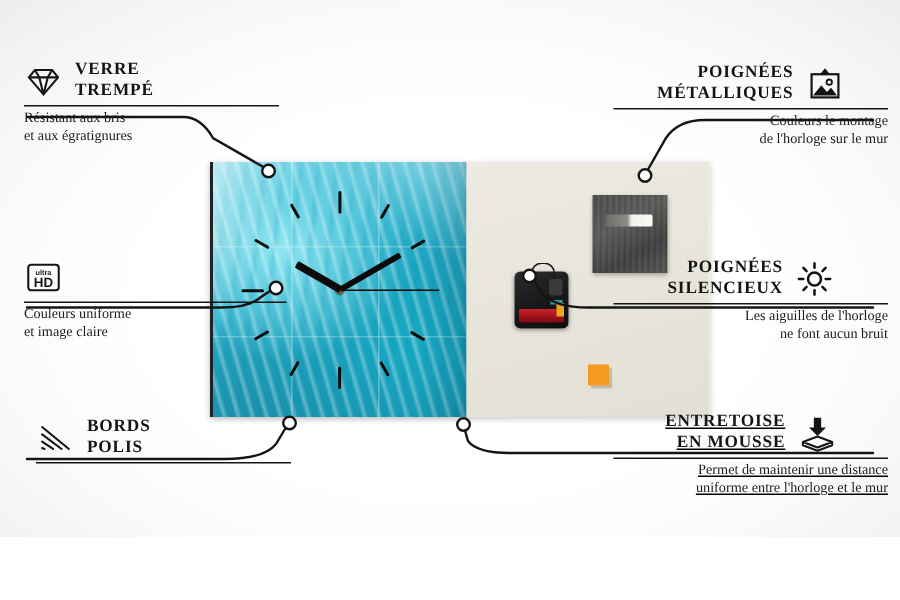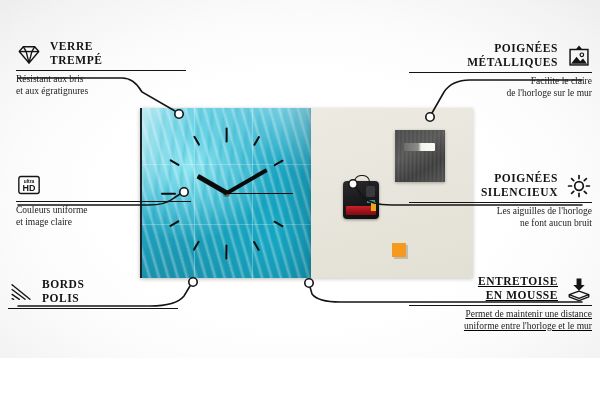--- a/index.html
+++ b/index.html
@@ -206,21 +206,21 @@
     z-index: 8;
   }
   .feature.left  { text-align: left; }
   .feature.right { text-align: right; }
 
   .feat-head {
     display: flex;
     align-items: center;
     gap: 8px;
   }
-  .feature.right .feat-head { justify-content: flex-end; }
+  .feature.right .feat-head { justify-content: center; }
 
   .feat-title {
     font-family: "Liberation Serif", serif;
     font-weight: bold;
     font-size: 11.5px;
     line-height: 13.5px;
     letter-spacing: .55px;
     color: #141414;
     white-space: pre-line;
   }
@@ -239,21 +239,21 @@
     font-family: "Liberation Serif", serif;
     font-size: 9.5px;
     line-height: 11.5px;
     color: #1c1c1c;
     white-space: pre-line;
   }
 
   
   #feature-verre-trempe      { left: 16px;  top: 40px;  width: 170px; }
   #feature-impression-hd     { left: 16px;  top: 172px; width: 175px; }
-  #feature-bords-polis       { left: 8px;  top: 278px; width: 170px; }
+  #feature-bords-polis       { left: 24px;  top: 278px; width: 170px; }
   #feature-poignees-metal    { right: 8px;  top: 42px;  width: 183px; }
   #feature-mecanisme-silence { right: 8px;  top: 172px; width: 183px; }
   #feature-entretoise-mousse { right: 8px;  top: 275px; width: 183px; text-decoration: underline; }
 </style>
 </head>
 <body>
 
 <div id="stage">
 
   <div id="product">
@@ -377,21 +377,21 @@
       <div class="feat-title">POIGNÉES
 MÉTALLIQUES</div>
       <svg class="feat-icon" viewBox="0 0 32 32">
         <path d="M16 3 L20 8 H12 Z" fill="#141414"></path>
         <rect x="5" y="8" width="22" height="19" fill="none" stroke="#141414" stroke-width="1.8"></rect>
         <circle cx="19.5" cy="14.5" r="2.2" fill="none" stroke="#141414" stroke-width="1.5"></circle>
         <path d="M6.2 25.5 L13 17 L17.5 22.5 L21 19 L25.8 25.5 Z" fill="#141414"></path>
       </svg>
     </div>
     <div class="feat-rule"></div>
-    <div class="feat-desc">Facilite le claire
+    <div class="feat-desc">Couleurs le montage
 de l'horloge sur le mur</div>
   </div>
 
   <div class="feature right" id="feature-mecanisme-silence">
     <div class="feat-head">
       <div class="feat-title">POIGNÉES
 SILENCIEUX</div>
       <svg class="feat-icon" viewBox="0 0 32 32">
         <g fill="none" stroke="#141414" stroke-width="2.1" stroke-linecap="round">
           <circle cx="16" cy="16" r="5.3"></circle>

